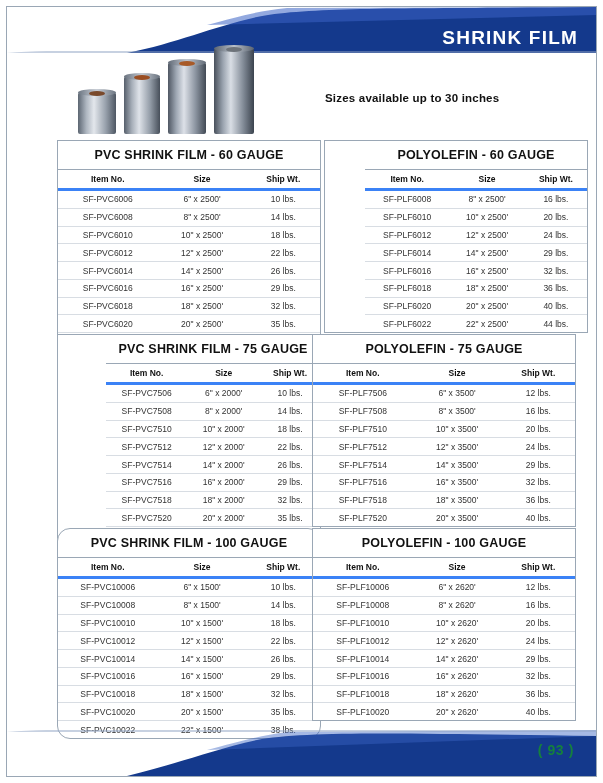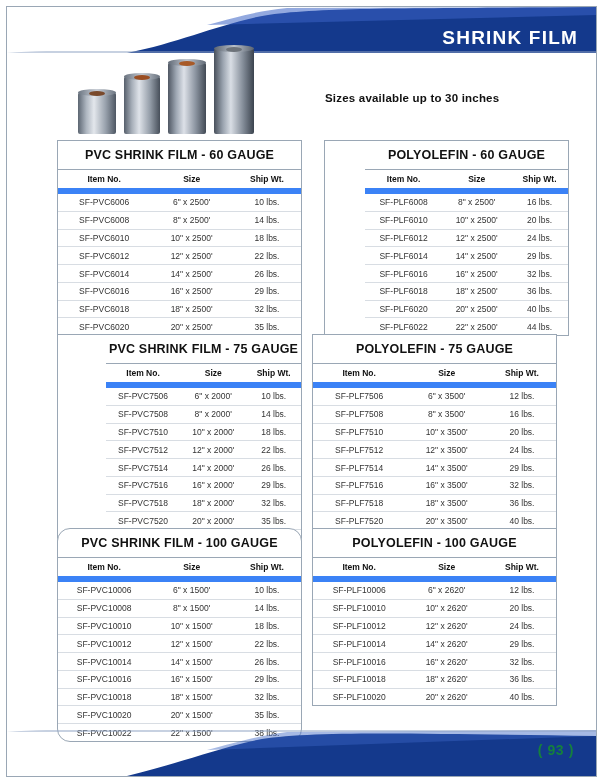--- a/index.html
+++ b/index.html
@@ -103,21 +103,21 @@
     top: 92px;
     font-size: 11.5px;
     font-weight: bold;
     color: #111;
     letter-spacing: 0.2px;
   }
 
   
   .tbl {
     position: absolute;
-    width: 245px;
+    width: 264px;
     border: 1px solid #9aa7b5;
     box-sizing: border-box;
     background: #fff;
   }
   .tbl-title {
     text-align: center;
     font-size: 12.5px;
     font-weight: bold;
     color: #111;
     padding: 7px 0 7px 0;
@@ -127,21 +127,21 @@
   table.data {
     width: 100%;
     border-collapse: collapse;
     font-size: 8.5px;
     color: #222;
   }
   table.data th {
     font-size: 8.5px;
     font-weight: bold;
     padding: 4px 0 4px 0;
-    border-bottom: 6px solid #3b82f6;
+    border-bottom: 3px solid #3b82f6;
     color: #111;
   }
   table.data td {
     padding: 3.4px 0 3.4px 0;
     text-align: center;
     border-bottom: 1px solid #d8dde3;
     color: #333;
   }
   table.data tr:last-child td { border-bottom: none; }
   table.data .c-item { width: 38%; }
@@ -491,20 +491,25 @@
           <th class="c-ship">Ship Wt.</th>
         </tr>
       </thead>
       <tbody>
           <tr>
             <td class="c-item">SF-PLF10006</td>
             <td class="c-size">6" x 2620'</td>
             <td class="c-ship">12 lbs.</td>
           </tr>
           <tr>
+            <td class="c-item">SF-PLF10008</td>
+            <td class="c-size">8" x 2620'</td>
+            <td class="c-ship">16 lbs.</td>
+          </tr>
+          <tr>
             <td class="c-item">SF-PLF10010</td>
             <td class="c-size">10" x 2620'</td>
             <td class="c-ship">20 lbs.</td>
           </tr>
           <tr>
             <td class="c-item">SF-PLF10012</td>
             <td class="c-size">12" x 2620'</td>
             <td class="c-ship">24 lbs.</td>
           </tr>
           <tr>

